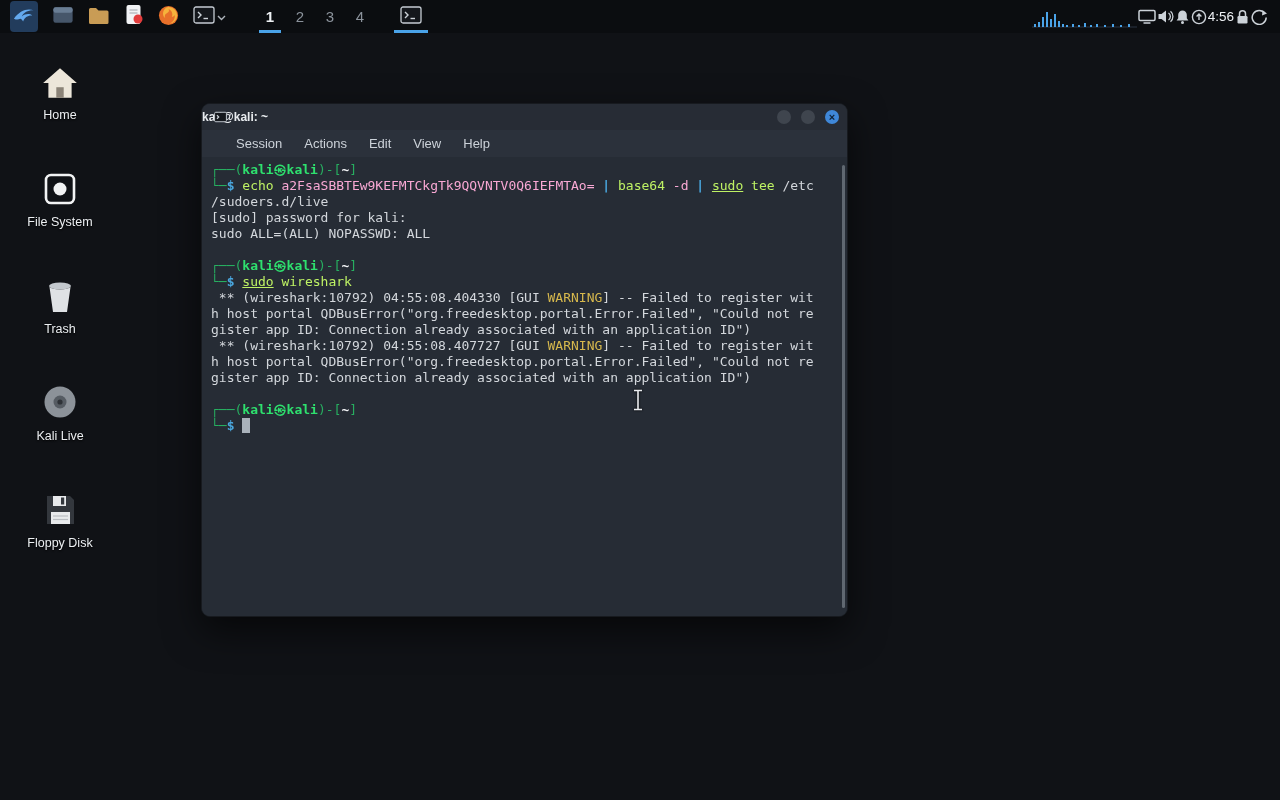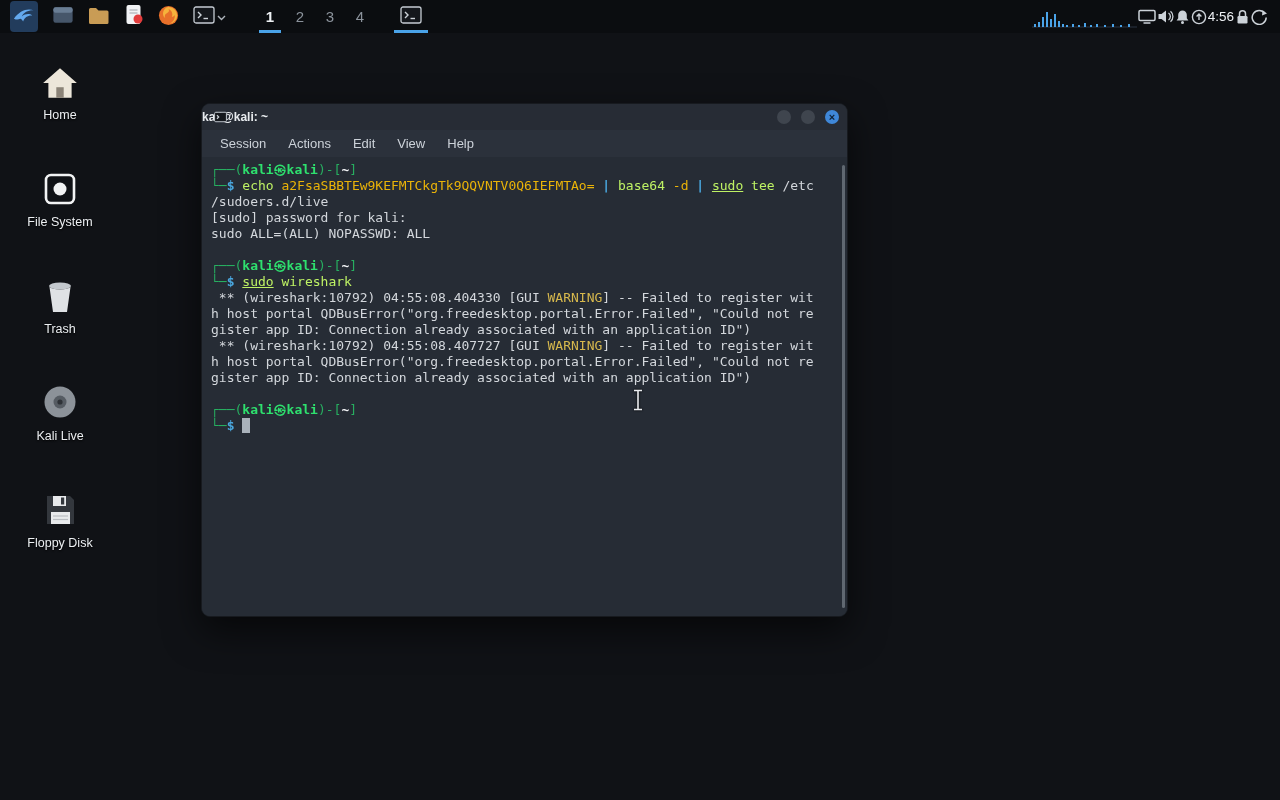--- a/index.html
+++ b/index.html
@@ -28,33 +28,33 @@
 
   
   .win{position:absolute;left:201px;top:103px;width:647px;height:514px;border-radius:9px;overflow:hidden;
        box-shadow:0 14px 36px rgba(0,0,0,.6);display:flex;flex-direction:column;background:#272d36;border:1px solid #171a1f}
   .titlebar{height:26px;background:#272c35;display:flex;align-items:center;position:relative;flex:0 0 26px}
   .title{position:absolute;left:0;right:0;text-align:left;color:#e8ebee;font-size:12px;font-weight:bold;pointer-events:none}
   .tb-icon{margin-left:12px;z-index:2;display:flex}
   .tb-btns{margin-left:auto;display:flex;gap:10px;margin-right:8px;z-index:2}
   .tb-btn{width:14px;height:14px;border-radius:50%;background:#3f454e;border:none;cursor:pointer}
   .tb-btn.close{background:#3f87d8;color:#0e2034;font-size:11px;line-height:13px;text-align:center;font-weight:bold;padding:0}
-  .menubar{height:27px;background:#2b313b;display:flex;align-items:center;gap:2px;padding-left:8px;flex:0 0 27px}
+  .menubar{height:27px;background:#2b313b;display:flex;align-items:center;gap:2px;padding-left:24px;flex:0 0 27px}
   .menu-item{color:#ccd2d9;font-size:13px;padding:4px 10px;cursor:pointer;background:none;border:none;border-radius:3px}
   .term{flex:1;background:#262c35;position:relative;padding:5px 9px;
         font-family:"DejaVu Sans Mono","Liberation Mono",monospace;font-size:13px;line-height:16px;cursor:text}
   .tline{white-space:pre;color:#d3d7dc;min-height:16px}
   .fr{color:#27ae60}
   .usr{color:#2ee06e;font-weight:bold}
   .wb{color:#f5f7f9;font-weight:bold}
   .dollar{color:#4aa8e0;font-weight:bold}
   .cmd{color:#bef264}
   .pipe{color:#4aa8e0;font-weight:bold}
   .und{text-decoration:underline}
-  .arg{color:#eab308}
+  .arg{color:#f9a8d4}
   .out{color:#d3d7dc}
   .yel{color:#d7b94d}
   .cursor{background:#a9b2bb;color:#262c35}
   .sbar{position:absolute;right:2px;top:8px;bottom:8px;width:3px;background:#606871;border-radius:2px;cursor:pointer}
 
   
   .mouse{position:absolute;left:631px;top:389px;z-index:99;pointer-events:none;filter:drop-shadow(0 0 1px #000)}
 </style>
 </head>
 <body>

